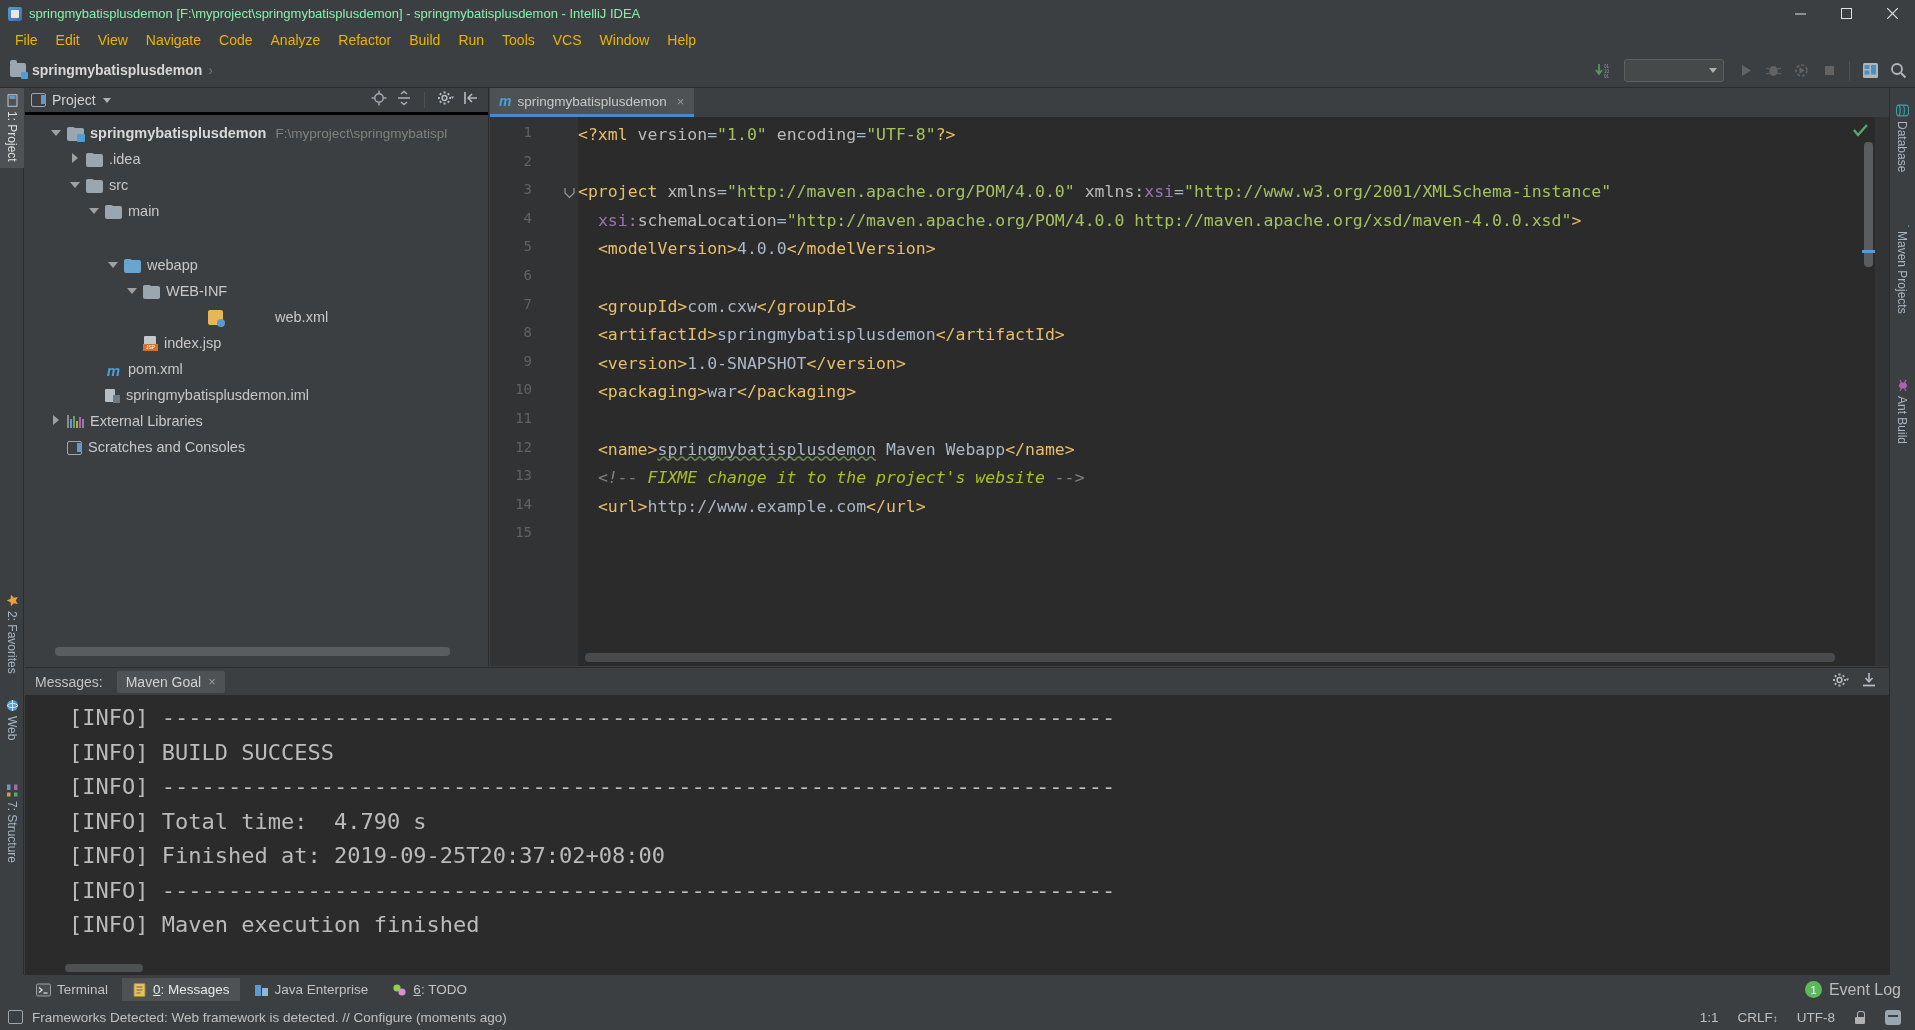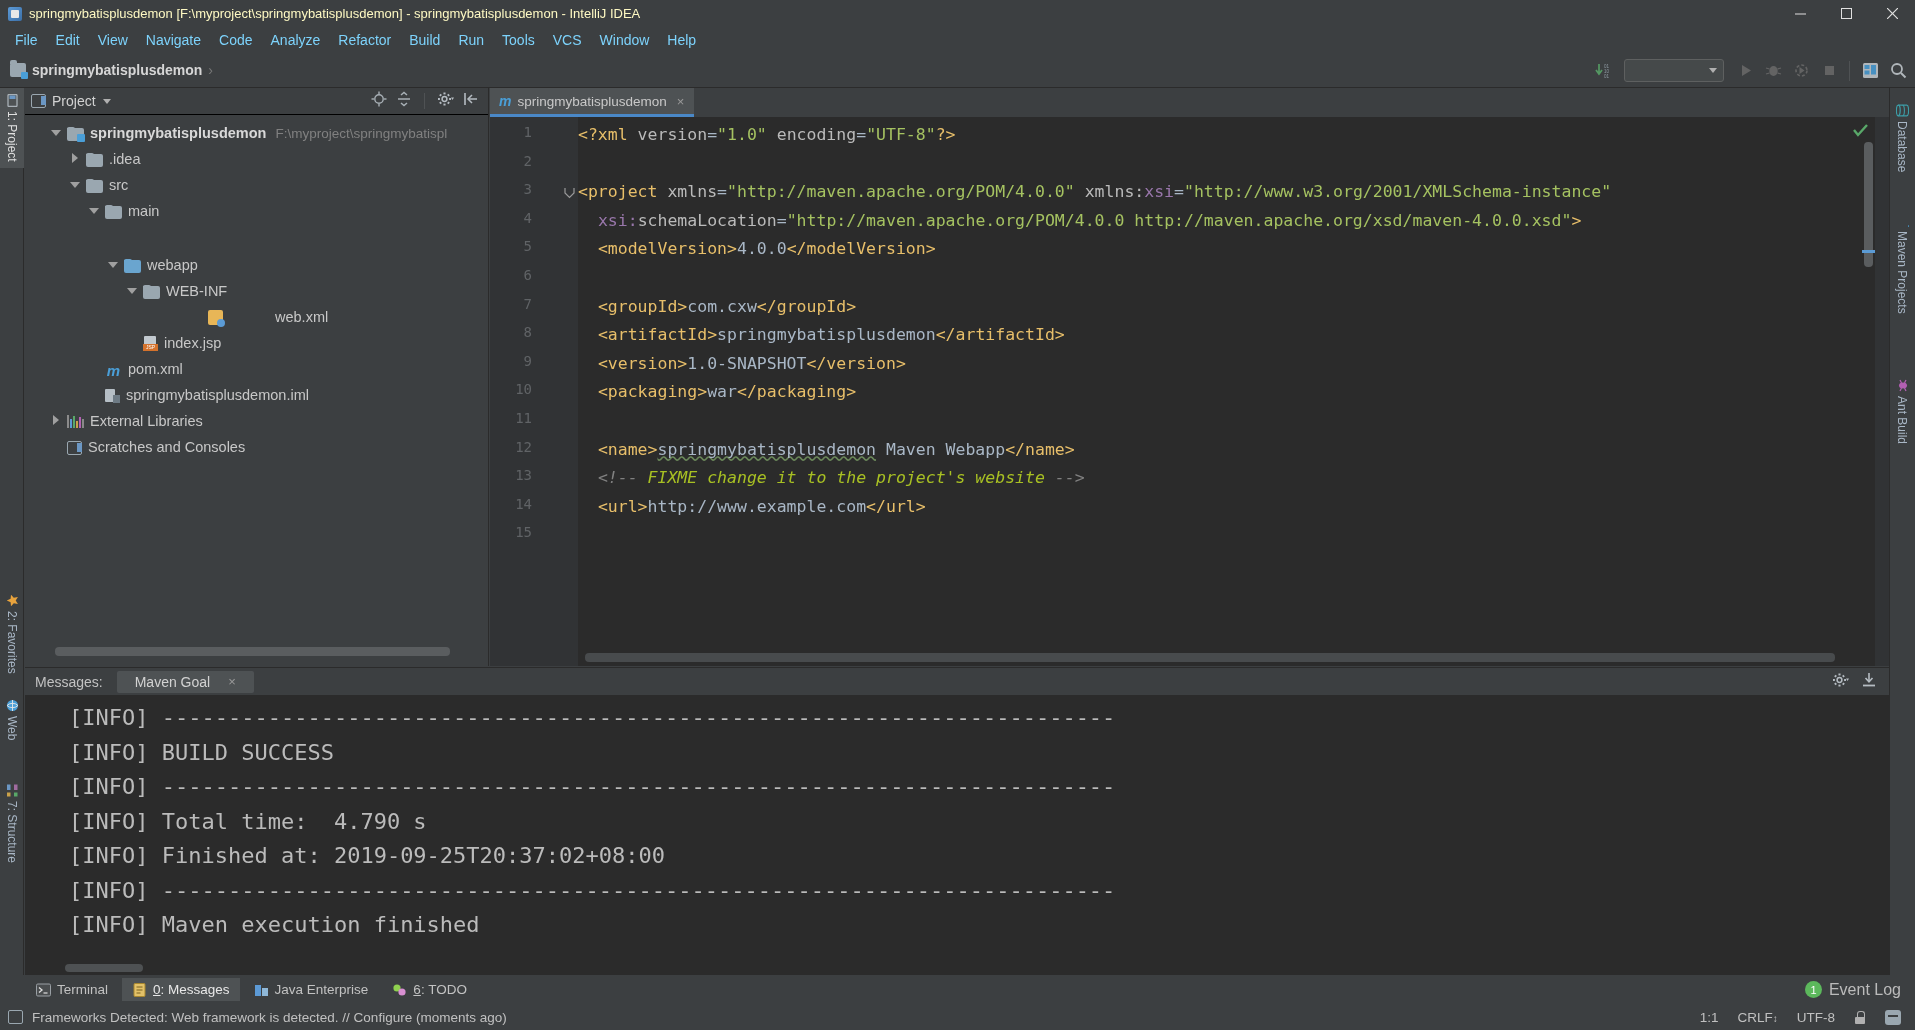--- a/index.html
+++ b/index.html
@@ -19,35 +19,35 @@
   }
   .titlebar-icon {
     width:14px; height:14px; margin-left:8px; margin-right:7px;
     background:linear-gradient(135deg,#5c9ad6 0%, #3b6fa8 100%);
     border-radius:2px; position:relative; flex:0 0 auto;
   }
   .titlebar-icon:after{
     content:""; position:absolute; left:3px; top:3px; width:8px; height:8px;
     background:#e8e8e8; border-radius:1px;
   }
-  .titlebar-text { font-size:13px; color:#fef9c3; white-space:nowrap; }
+  .titlebar-text { font-size:13px; color:#86efac; white-space:nowrap; }
   .win-buttons { position:absolute; right:0; top:0; height:27px; display:flex; }
   .win-btn {
     width:46px; height:27px; display:flex; align-items:center; justify-content:center;
     color:#e0e0e0; font-size:13px; line-height:1;
   }
   .win-btn svg { display:block; }
 
   
   .menubar {
     position:absolute; left:0; top:27px; width:1915px; height:26px;
     background:#3c3f41; display:flex; align-items:center; padding-left:6px;
   }
   .menu-item {
-    font-size:14px; color:#7dd3fc; padding:2px 9px; white-space:nowrap; cursor:default;
+    font-size:14px; color:#eab308; padding:2px 9px; white-space:nowrap; cursor:default;
   }
 
   
   .navbar {
     position:absolute; left:0; top:53px; width:1915px; height:35px;
     background:#3c3f41; border-bottom:1px solid #2b2b2b;
     display:flex; align-items:center;
   }
   .nav-crumb { display:flex; align-items:center; padding-left:10px; }
   .nav-folder-icon {
@@ -101,21 +101,21 @@
     display:flex; align-items:center; padding:6px 0;
   }
 
   
   .project-panel {
     position:absolute; left:25px; top:88px; width:464px; height:578px;
     background:#3c3f41; border-right:1px solid #2b2b2b;
   }
   .panel-header {
     height:27px; background:#3c3f41; display:flex; align-items:center;
-    padding:0 6px; border-bottom:1px solid #000000;
+    padding:0 6px; border-bottom:3px solid #000000;
   }
   .panel-header-icon {
     width:15px;height:14px;margin-right:6px;position:relative;
     border:1.5px solid #9aa7b0;border-radius:2px;
   }
   .panel-header-icon:after{content:"";position:absolute;right:-1px;top:1px;width:5px;height:9px;background:#6b97c4;}
   .panel-title { font-size:14px; color:#d2d2d2; }
   .panel-caret { margin-left:7px; width:0;height:0;border-left:4px solid transparent;border-right:4px solid transparent;border-top:5px solid #b0b0b0; }
   .panel-tools { margin-left:auto; display:flex; align-items:center; gap:9px; padding-right:3px; }
 
@@ -209,21 +209,21 @@
   .vscroll-mark { position:absolute; right:14px; top:162px; width:13px; height:3px; background:#5b9bd5;}
 
   
   .messages-panel {
     position:absolute; left:25px; top:667px; right:26px; height:308px; background:#3c3f41;
     border-top:1px solid #2b2b2b;
   }
   .msg-header { height:27px; display:flex; align-items:center; padding-left:10px; }
   .msg-title { font-size:14px; color:#c2c2c2; margin-right:14px; }
   .msg-tab {
-    display:flex; align-items:center; gap:18px; padding:3px 18px;
+    display:flex; align-items:center; gap:7px; padding:3px 9px;
     background:#4e5254; font-size:14px; color:#d2d2d2; border-radius:2px;
   }
   .msg-tab .close { color:#9a9a9a; font-size:13px; }
   .msg-tools { margin-left:auto; display:flex; align-items:center; gap:12px; padding-right:12px;}
   .console {
     position:absolute; top:27px; left:0; right:0; bottom:0; background:#2b2b2b;
     font-family:"DejaVu Sans Mono", monospace; font-size:22px; line-height:34.5px;
     color:#bbbbbb; padding:6px 0 0 44px; overflow:hidden; white-space:pre;
   }
   .console-hscroll { position:absolute; left:40px; bottom:3px; width:78px; height:8px; background:#4e5153; border-radius:4px;}

